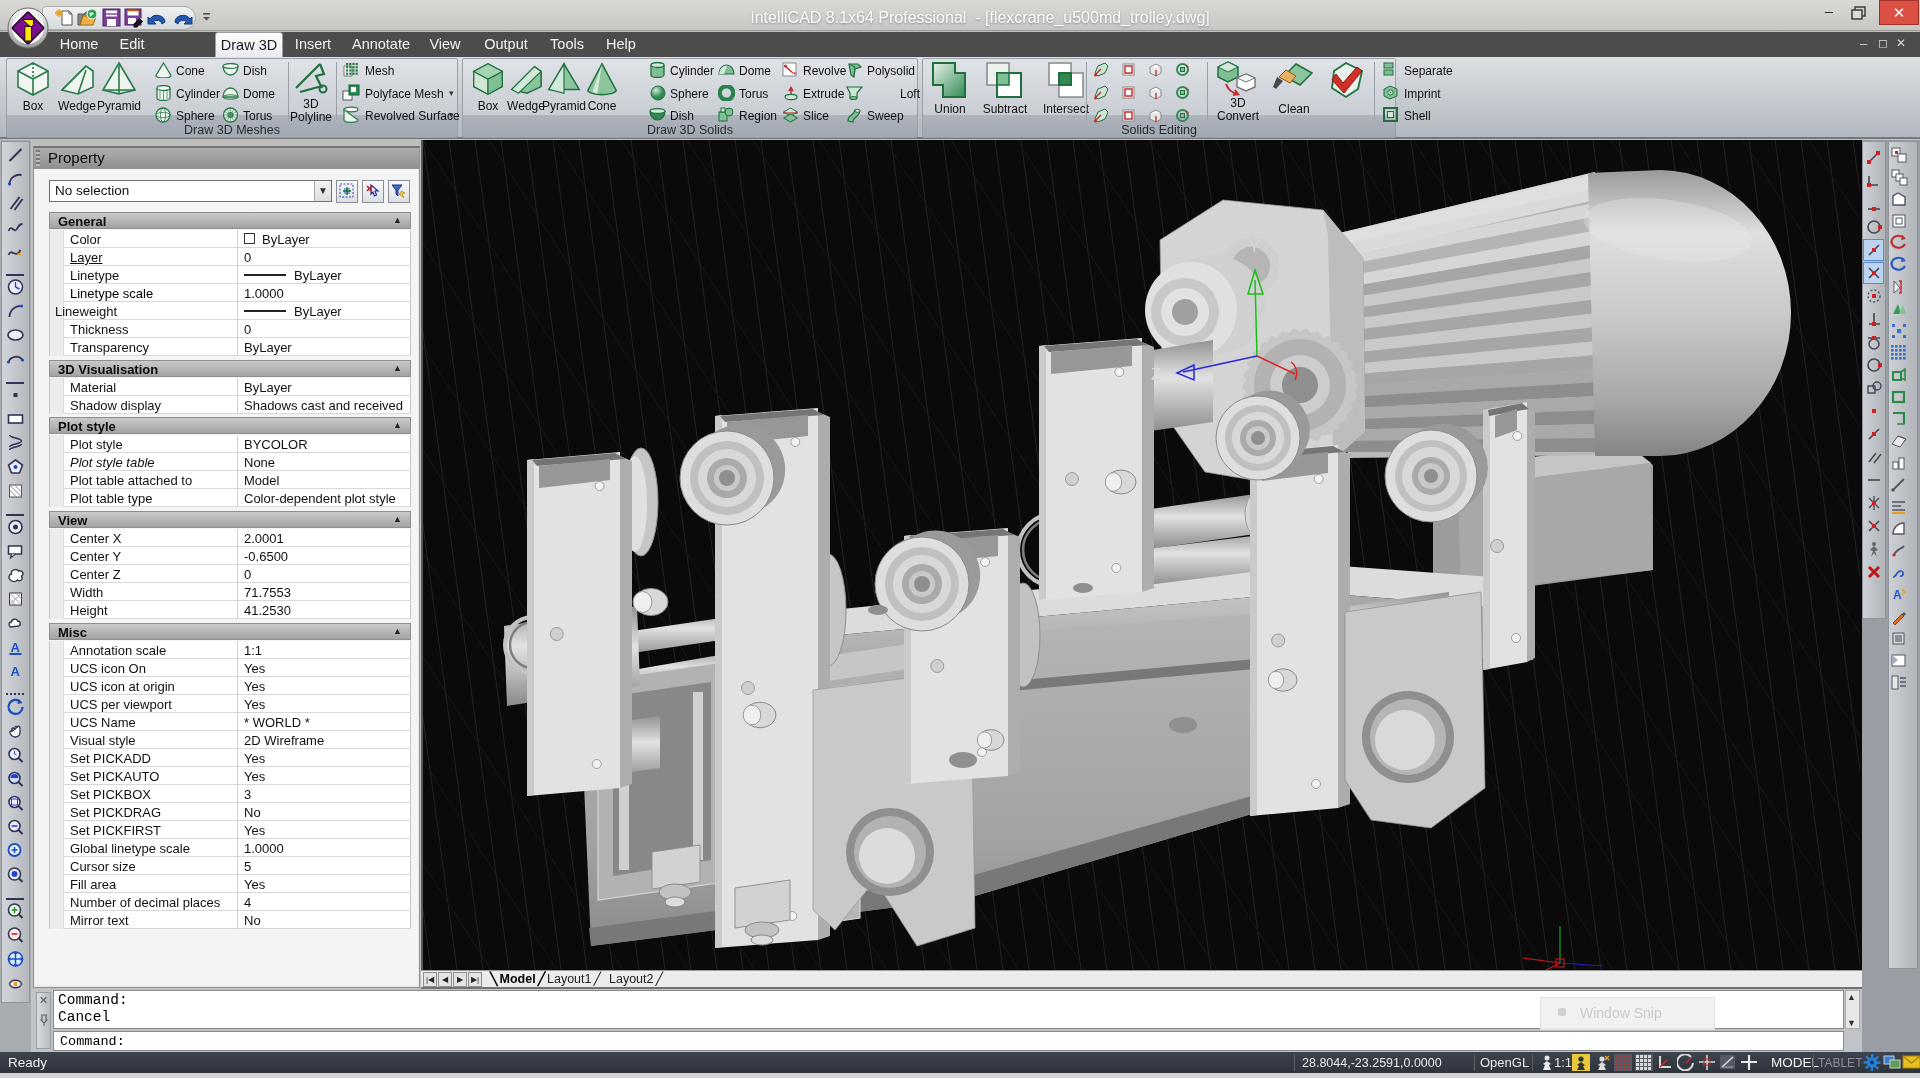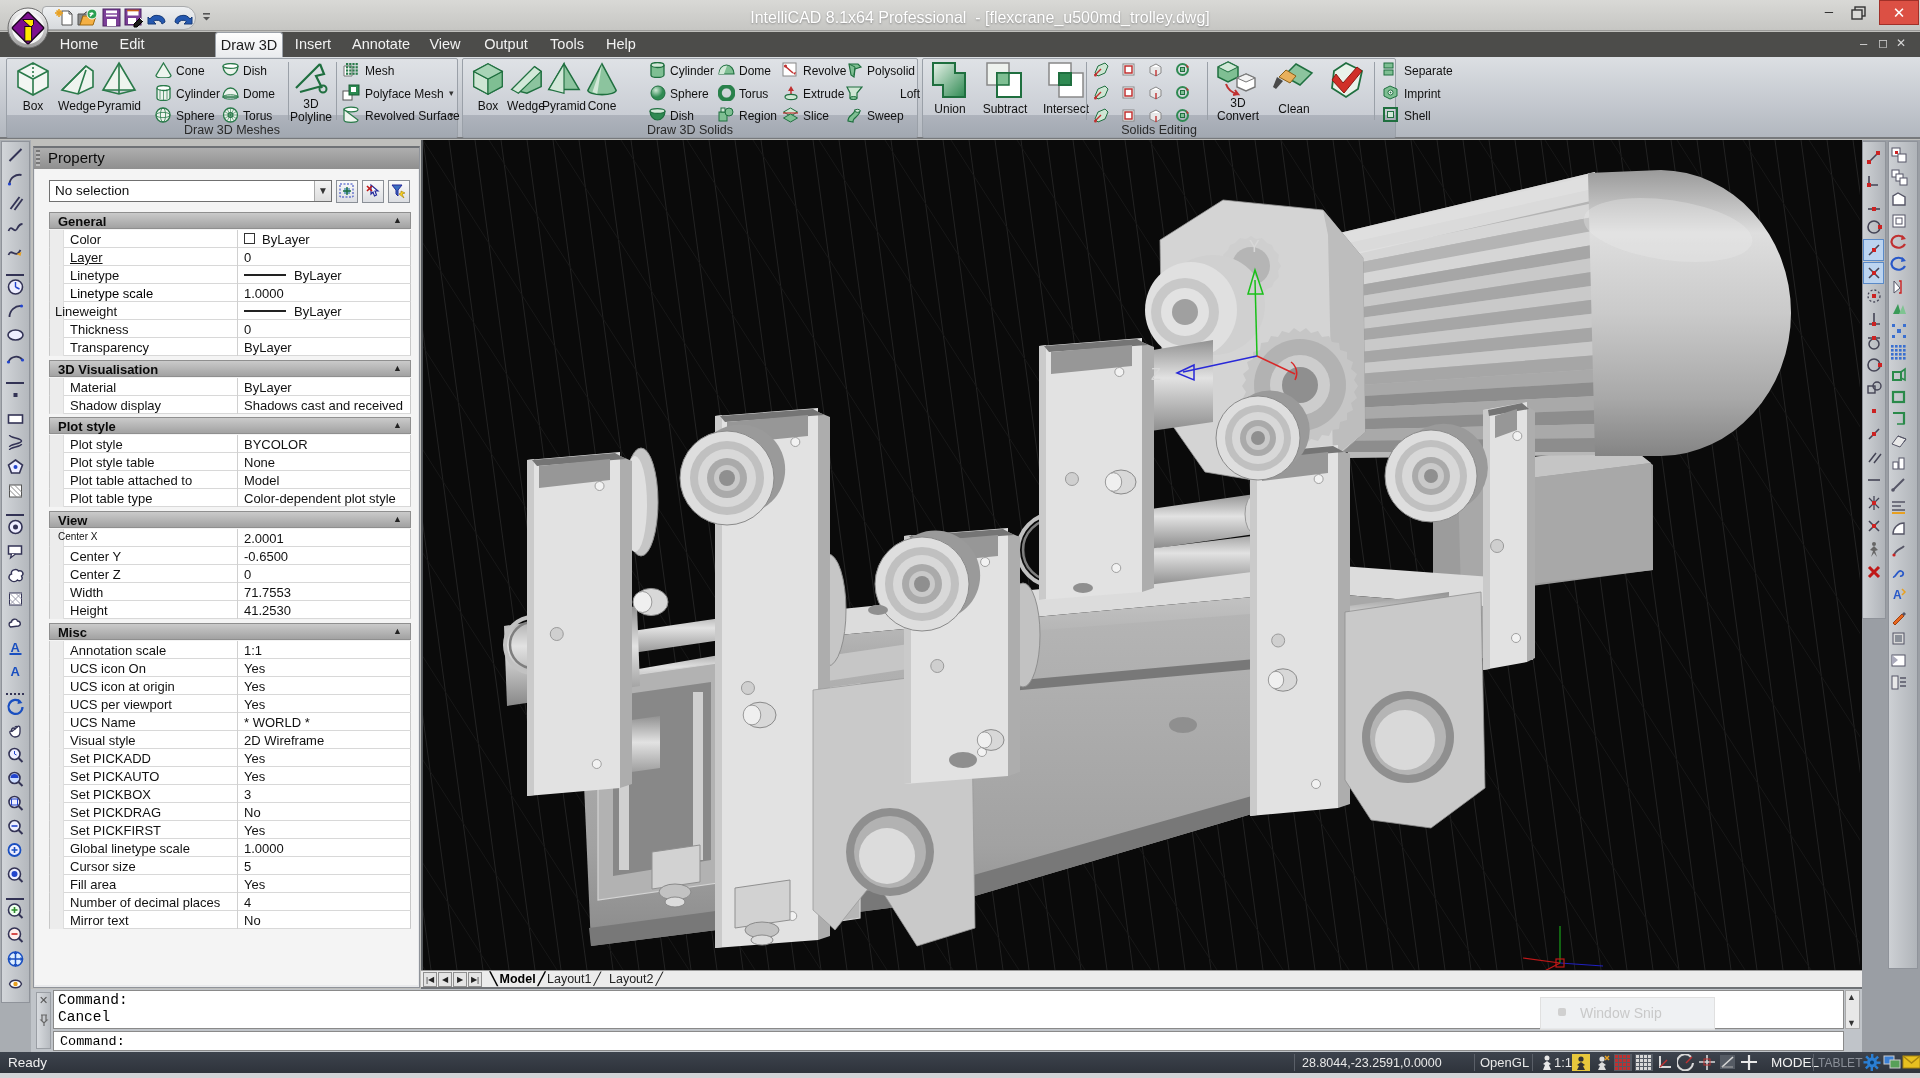--- a/index.html
+++ b/index.html
@@ -641,40 +641,40 @@
     <span style="position:absolute;left:8px;top:1px;font-size:13px;font-weight:bold;color:#0a0a0a;">Plot style</span>
     <span style="position:absolute;right:8px;top:2px;font-size:9px;color:#222;">▲</span>
   </div>
 <div class="abs" style="left:49px;top:435px;width:362px;height:18px;background:#fff;border-bottom:1px solid #d8d8d8;border-left:1px solid #c8c8c8;border-right:1px solid #c8c8c8;"></div>
 <div class="abs" style="left:50px;top:435px;width:14px;height:18px;background:#ececec;border-right:1px solid #ddd;"></div>
 <div class="abs" style="left:70px;top:437px;font-size:13px;color:#111;">Plot style</div>
 <div class="abs" style="left:237px;top:435px;width:1px;height:18px;background:#d0d0d0;"></div>
 <div class="abs" style="left:244px;top:437px;font-size:13px;color:#111;">BYCOLOR</div>
 <div class="abs" style="left:49px;top:453px;width:362px;height:18px;background:#fff;border-bottom:1px solid #d8d8d8;border-left:1px solid #c8c8c8;border-right:1px solid #c8c8c8;"></div>
 <div class="abs" style="left:50px;top:453px;width:14px;height:18px;background:#ececec;border-right:1px solid #ddd;"></div>
-<div class="abs" style="left:70px;top:455px;font-size:13px;color:#111;">Plot style table</div>
+<div class="abs" style="left:70px;top:455px;font-size:13px;color:#111;font-style:italic;">Plot style table</div>
 <div class="abs" style="left:237px;top:453px;width:1px;height:18px;background:#d0d0d0;"></div>
 <div class="abs" style="left:244px;top:455px;font-size:13px;color:#111;">None</div>
 <div class="abs" style="left:49px;top:471px;width:362px;height:18px;background:#fff;border-bottom:1px solid #d8d8d8;border-left:1px solid #c8c8c8;border-right:1px solid #c8c8c8;"></div>
 <div class="abs" style="left:50px;top:471px;width:14px;height:18px;background:#ececec;border-right:1px solid #ddd;"></div>
 <div class="abs" style="left:70px;top:473px;font-size:13px;color:#111;">Plot table attached to</div>
 <div class="abs" style="left:237px;top:471px;width:1px;height:18px;background:#d0d0d0;"></div>
 <div class="abs" style="left:244px;top:473px;font-size:13px;color:#111;">Model</div>
 <div class="abs" style="left:49px;top:489px;width:362px;height:18px;background:#fff;border-bottom:1px solid #d8d8d8;border-left:1px solid #c8c8c8;border-right:1px solid #c8c8c8;"></div>
 <div class="abs" style="left:50px;top:489px;width:14px;height:18px;background:#ececec;border-right:1px solid #ddd;"></div>
 <div class="abs" style="left:70px;top:491px;font-size:13px;color:#111;">Plot table type</div>
 <div class="abs" style="left:237px;top:489px;width:1px;height:18px;background:#d0d0d0;"></div>
 <div class="abs" style="left:244px;top:491px;font-size:13px;color:#111;">Color-dependent plot style</div>
 <div class="abs" style="left:49px;top:511px;width:362px;height:17px;background:linear-gradient(#cacaca,#a2a2a2);border:1px solid #8f8f8f;">
     <span style="position:absolute;left:8px;top:1px;font-size:13px;font-weight:bold;color:#0a0a0a;">View</span>
     <span style="position:absolute;right:8px;top:2px;font-size:9px;color:#222;">▲</span>
   </div>
 <div class="abs" style="left:49px;top:529px;width:362px;height:18px;background:#fff;border-bottom:1px solid #d8d8d8;border-left:1px solid #c8c8c8;border-right:1px solid #c8c8c8;"></div>
 <div class="abs" style="left:50px;top:529px;width:14px;height:18px;background:#ececec;border-right:1px solid #ddd;"></div>
-<div class="abs" style="left:58px;top:531px;font-size:10px;color:#111;">Center X</div>
+<div class="abs" style="left:70px;top:531px;font-size:13px;color:#111;">Center X</div>
 <div class="abs" style="left:237px;top:529px;width:1px;height:18px;background:#d0d0d0;"></div>
 <div class="abs" style="left:244px;top:531px;font-size:13px;color:#111;">2.0001</div>
 <div class="abs" style="left:49px;top:547px;width:362px;height:18px;background:#fff;border-bottom:1px solid #d8d8d8;border-left:1px solid #c8c8c8;border-right:1px solid #c8c8c8;"></div>
 <div class="abs" style="left:50px;top:547px;width:14px;height:18px;background:#ececec;border-right:1px solid #ddd;"></div>
 <div class="abs" style="left:70px;top:549px;font-size:13px;color:#111;">Center Y</div>
 <div class="abs" style="left:237px;top:547px;width:1px;height:18px;background:#d0d0d0;"></div>
 <div class="abs" style="left:244px;top:549px;font-size:13px;color:#111;">-0.6500</div>
 <div class="abs" style="left:49px;top:565px;width:362px;height:18px;background:#fff;border-bottom:1px solid #d8d8d8;border-left:1px solid #c8c8c8;border-right:1px solid #c8c8c8;"></div>
 <div class="abs" style="left:50px;top:565px;width:14px;height:18px;background:#ececec;border-right:1px solid #ddd;"></div>
 <div class="abs" style="left:70px;top:567px;font-size:13px;color:#111;">Center Z</div>

